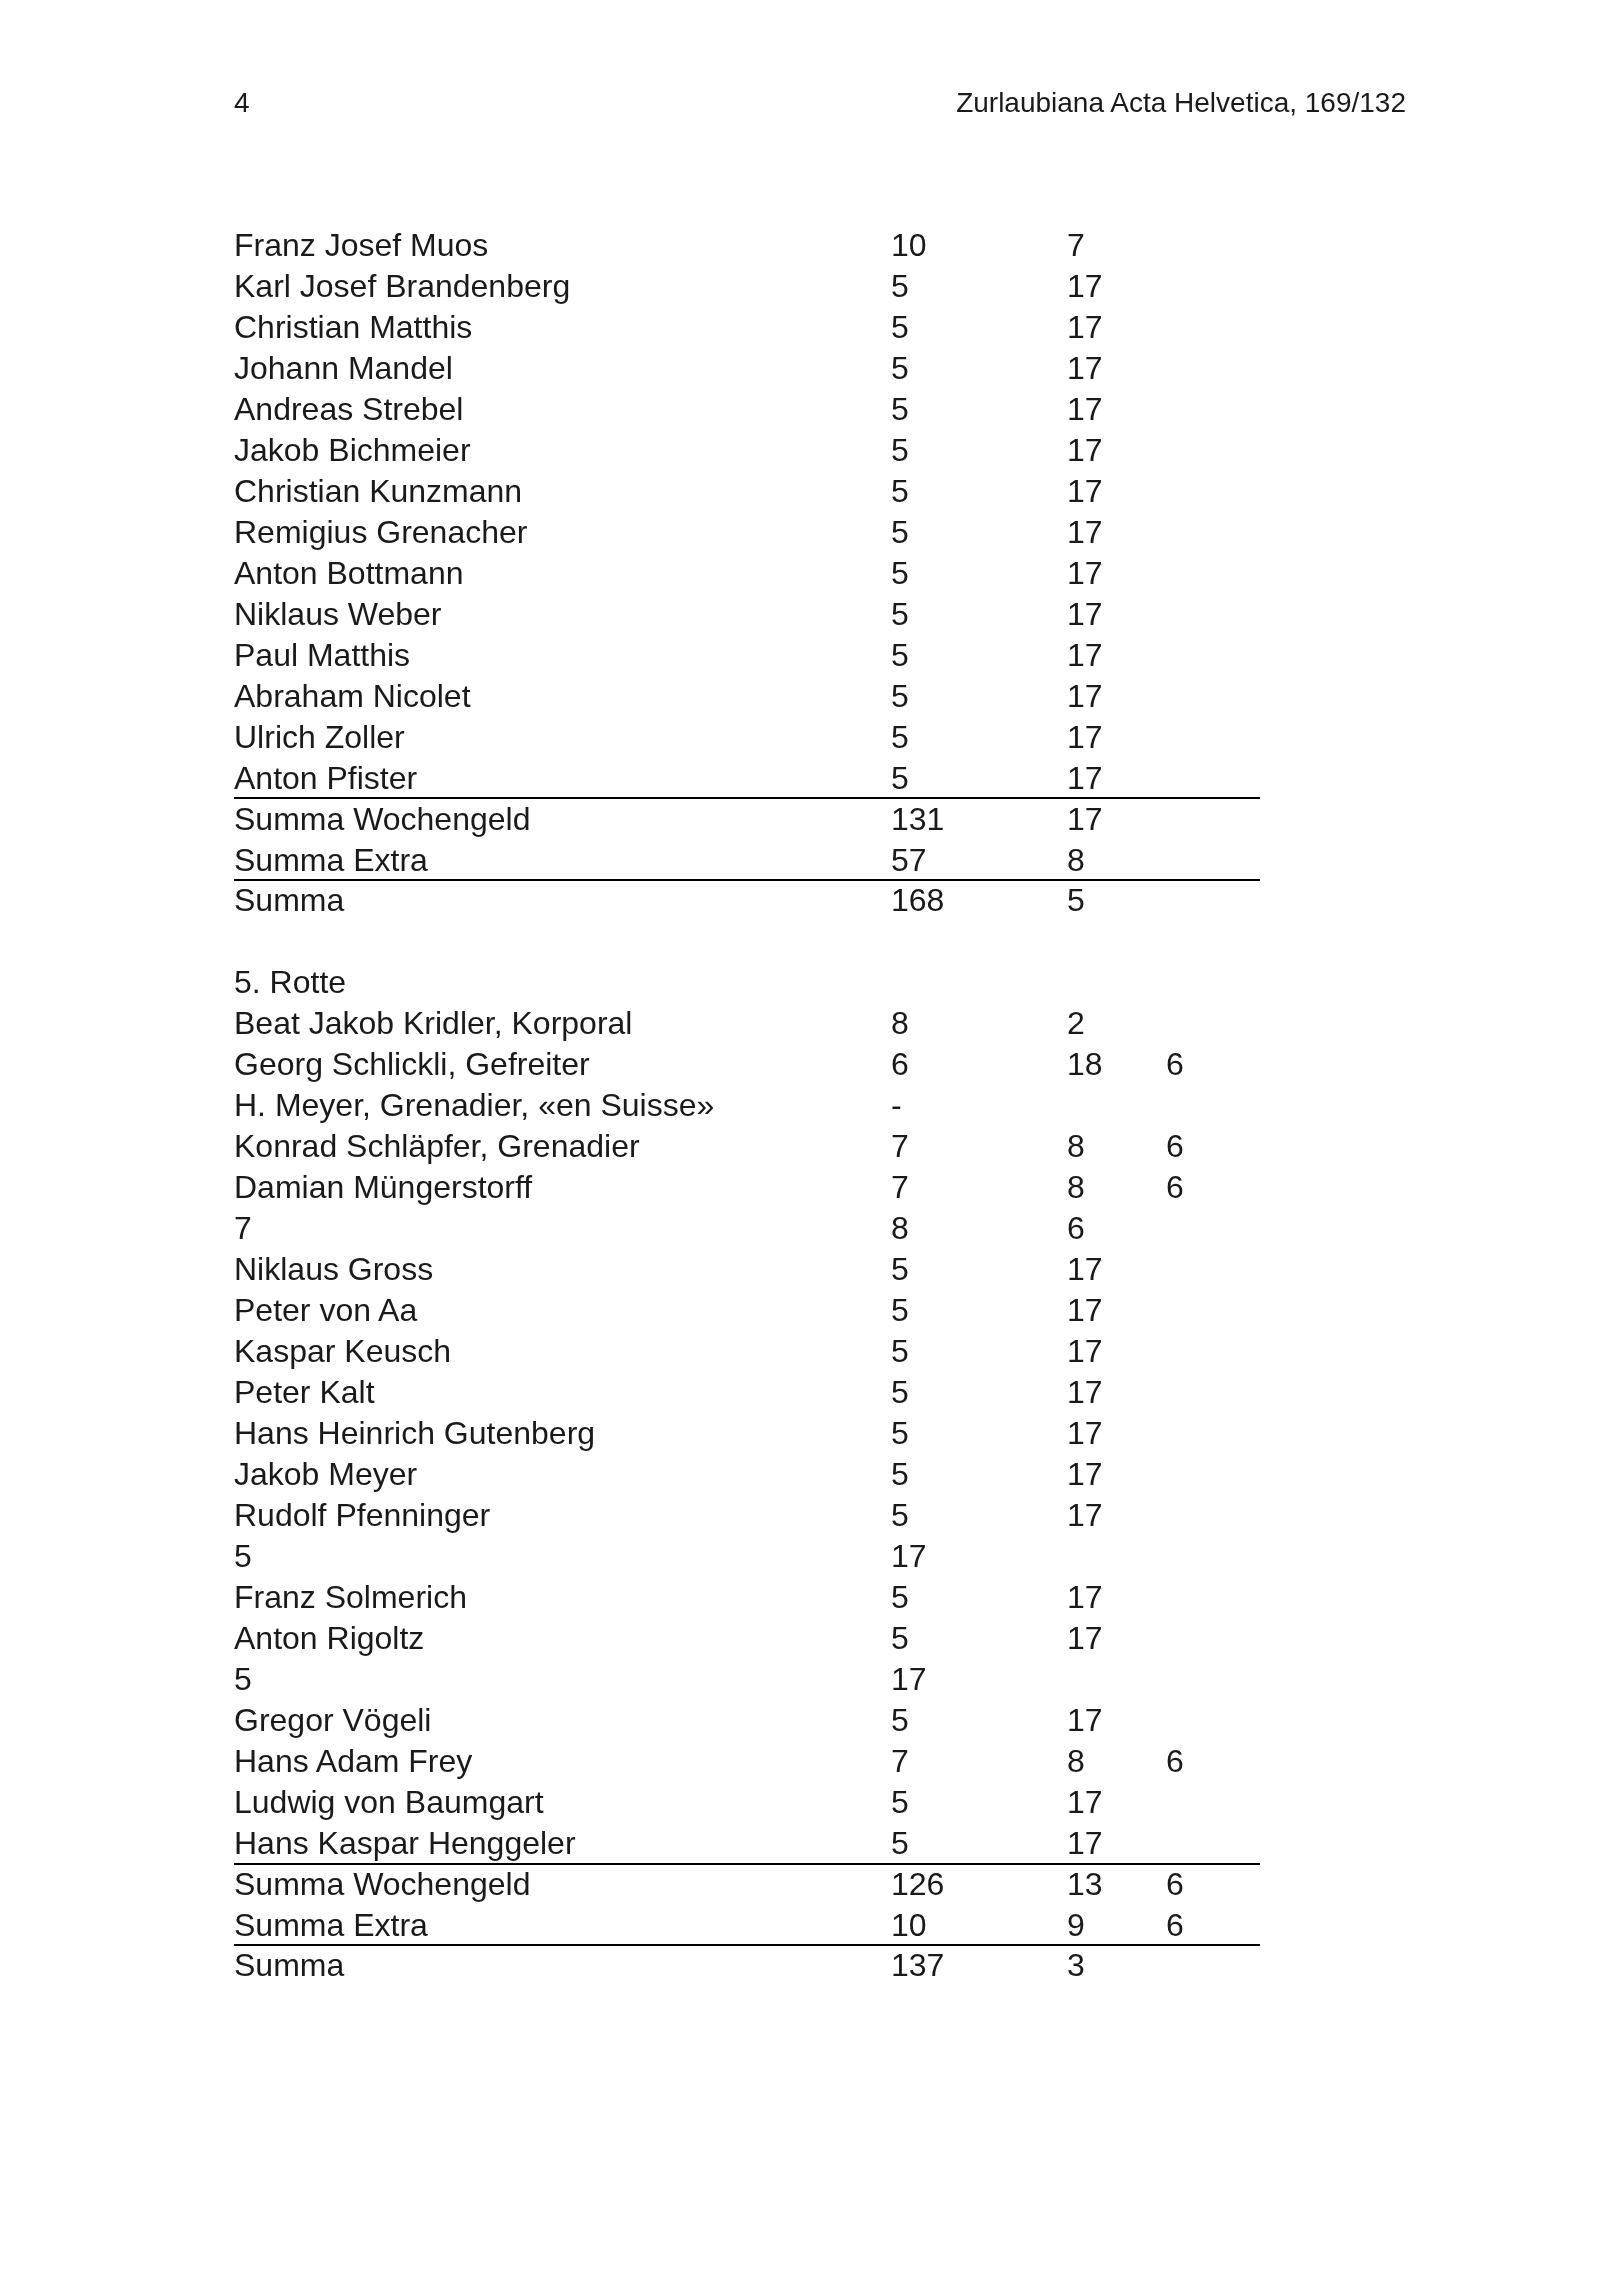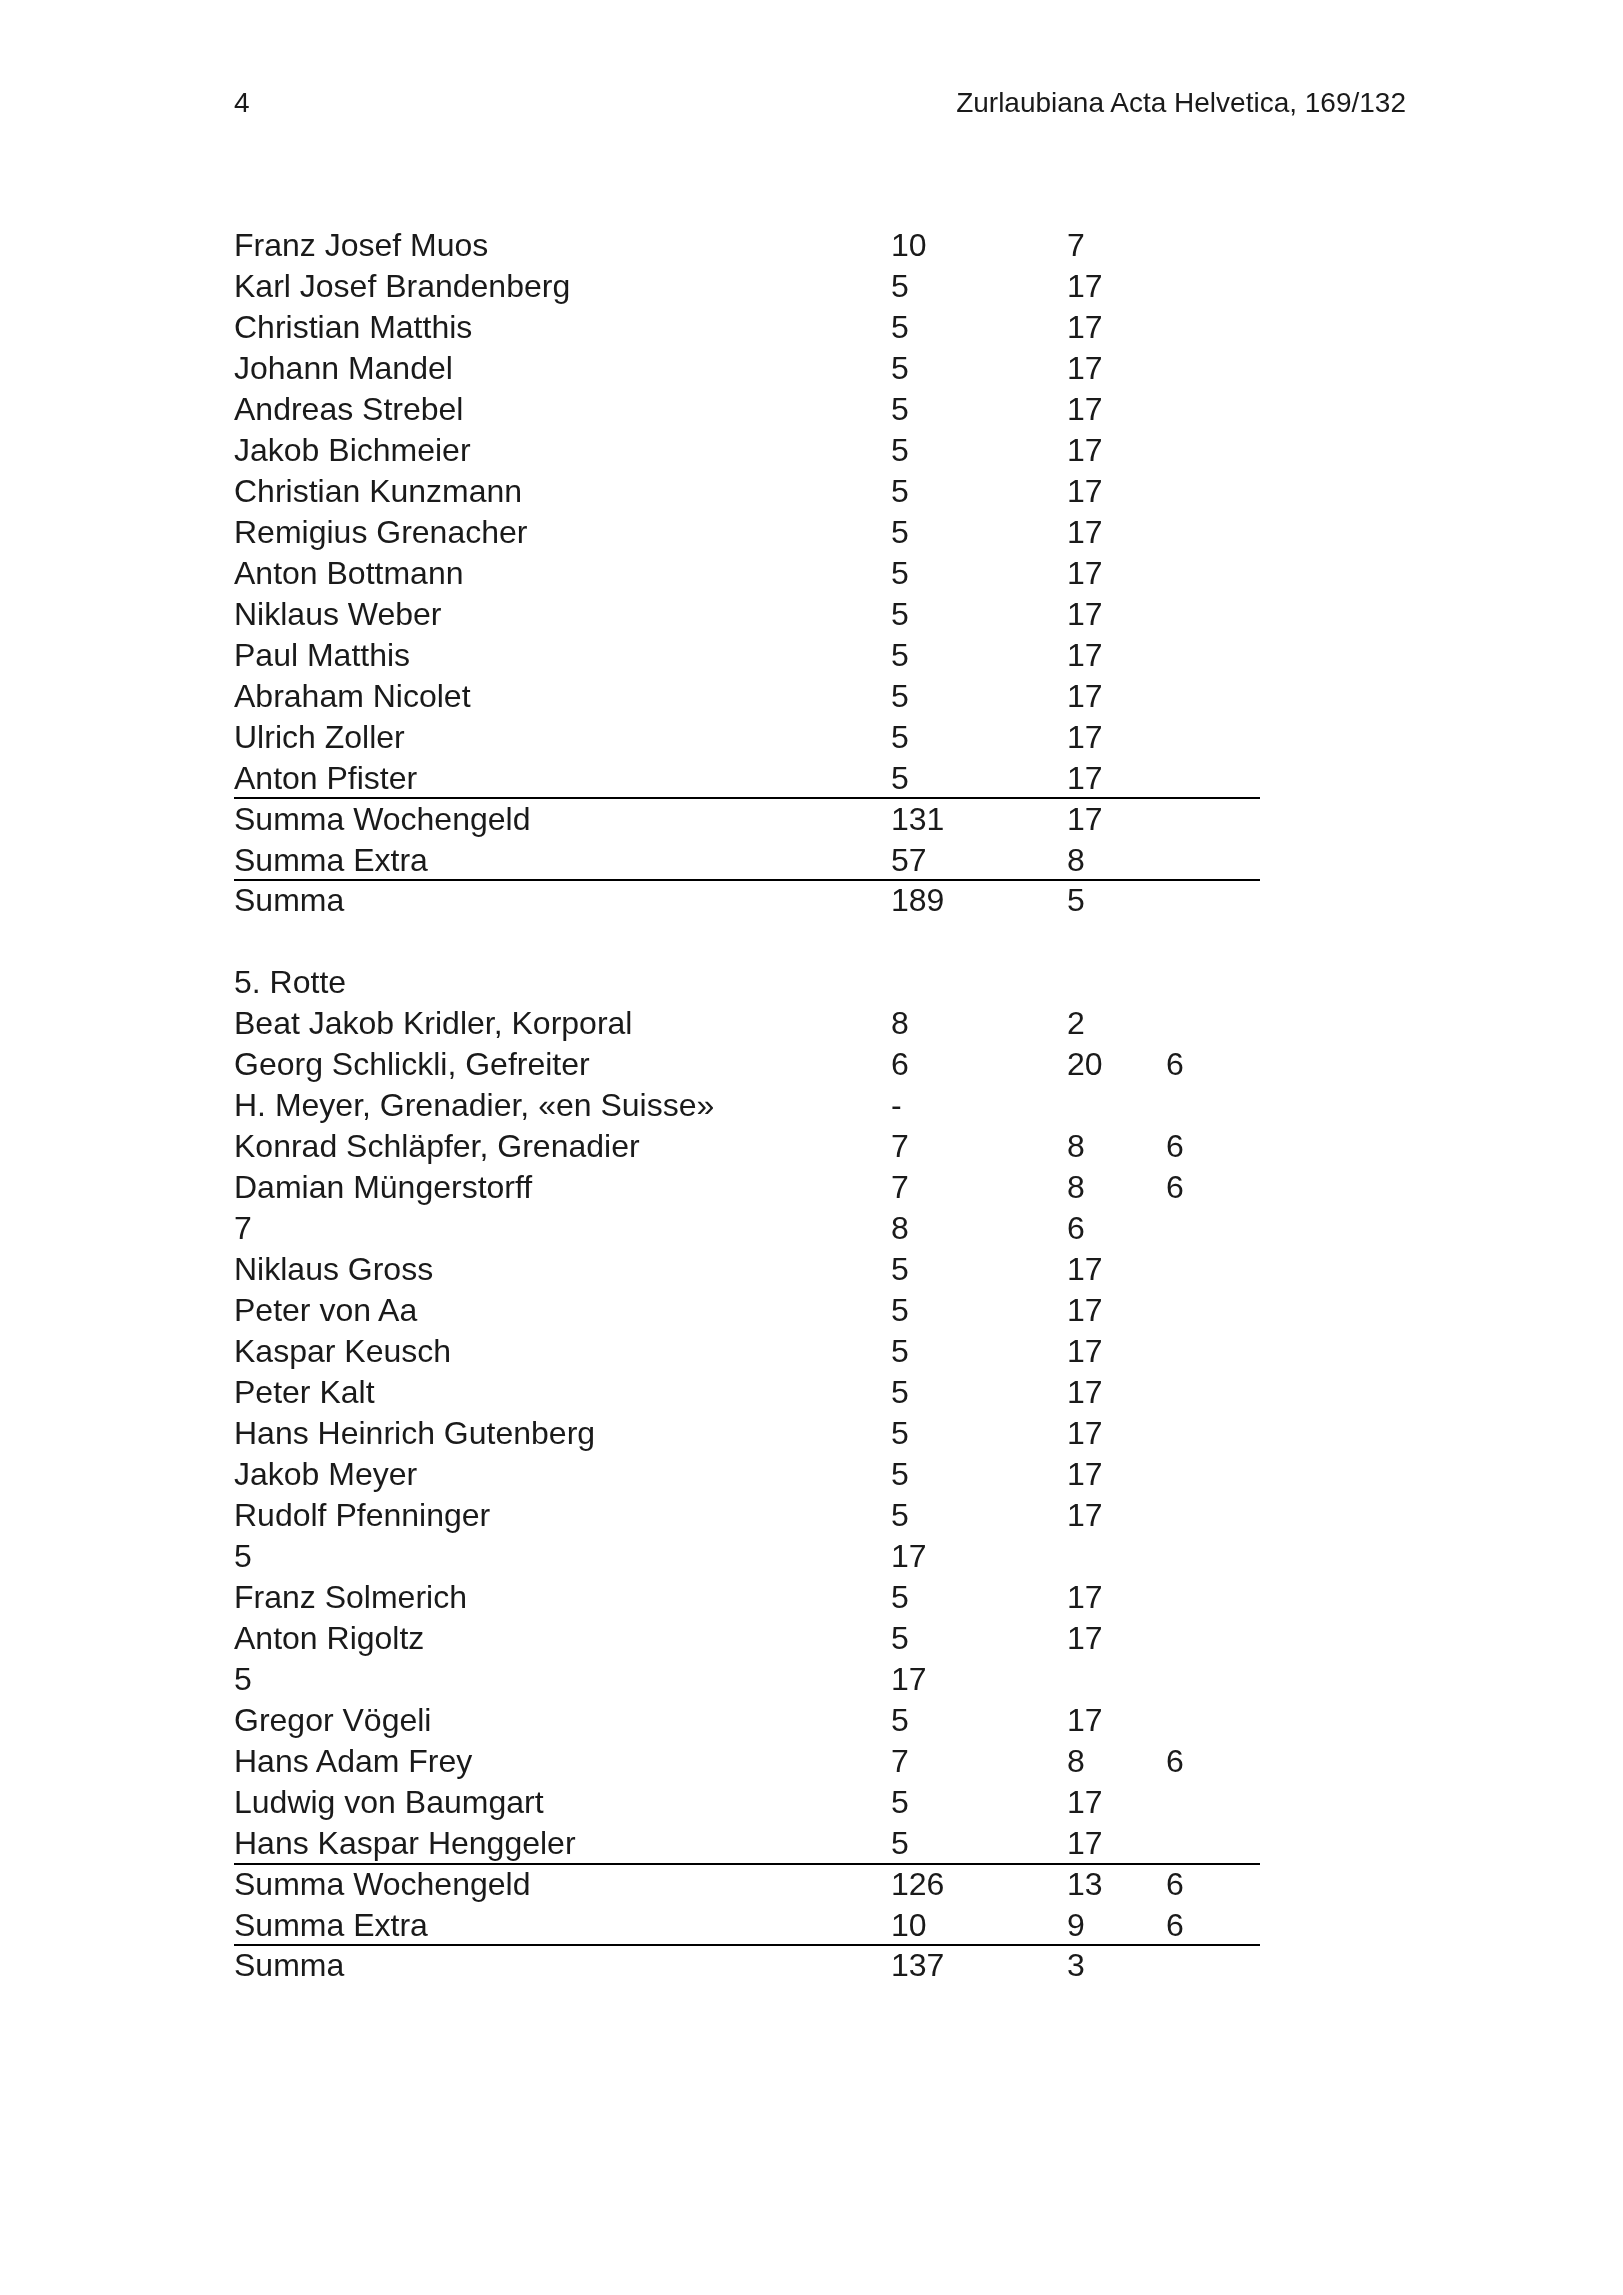--- a/index.html
+++ b/index.html
@@ -150,41 +150,41 @@
       </div>
       <div class="row">
         <div class="cell">Summa Extra</div>
         <div class="cell">57</div>
         <div class="cell">8</div>
         <div class="cell"></div>
       </div>
       <div class="rule"></div>
       <div class="row">
         <div class="cell">Summa</div>
-        <div class="cell">189</div>
+        <div class="cell">168</div>
         <div class="cell">5</div>
         <div class="cell"></div>
       </div>
       <div class="spacer"></div>
       <div class="row">
         <div class="cell">5. Rotte</div>
         <div class="cell"></div>
         <div class="cell"></div>
         <div class="cell"></div>
       </div>
       <div class="row">
         <div class="cell">Beat Jakob Kridler, Korporal</div>
         <div class="cell">8</div>
         <div class="cell">2</div>
         <div class="cell"></div>
       </div>
       <div class="row">
         <div class="cell">Georg Schlickli, Gefreiter</div>
         <div class="cell">6</div>
-        <div class="cell">20</div>
+        <div class="cell">18</div>
         <div class="cell">6</div>
       </div>
       <div class="row">
         <div class="cell">H. Meyer, Grenadier, «en Suisse»</div>
         <div class="cell">-</div>
         <div class="cell"></div>
         <div class="cell"></div>
       </div>
       <div class="row">
         <div class="cell">Konrad Schläpfer, Grenadier</div>

